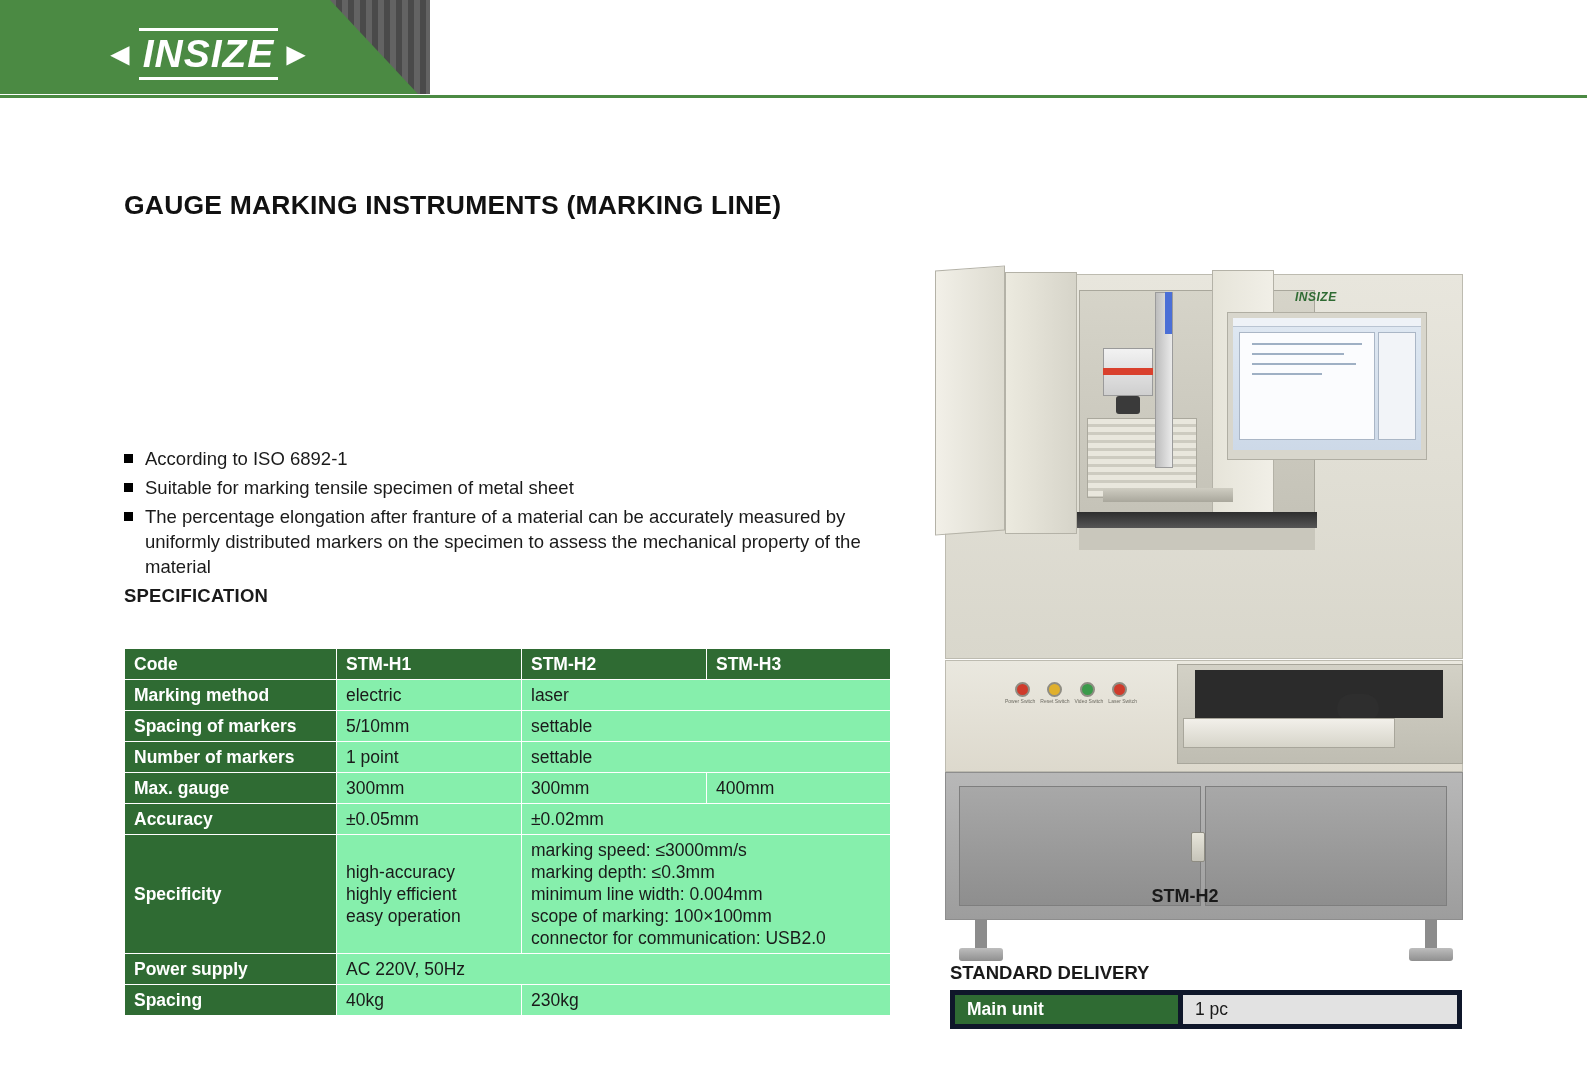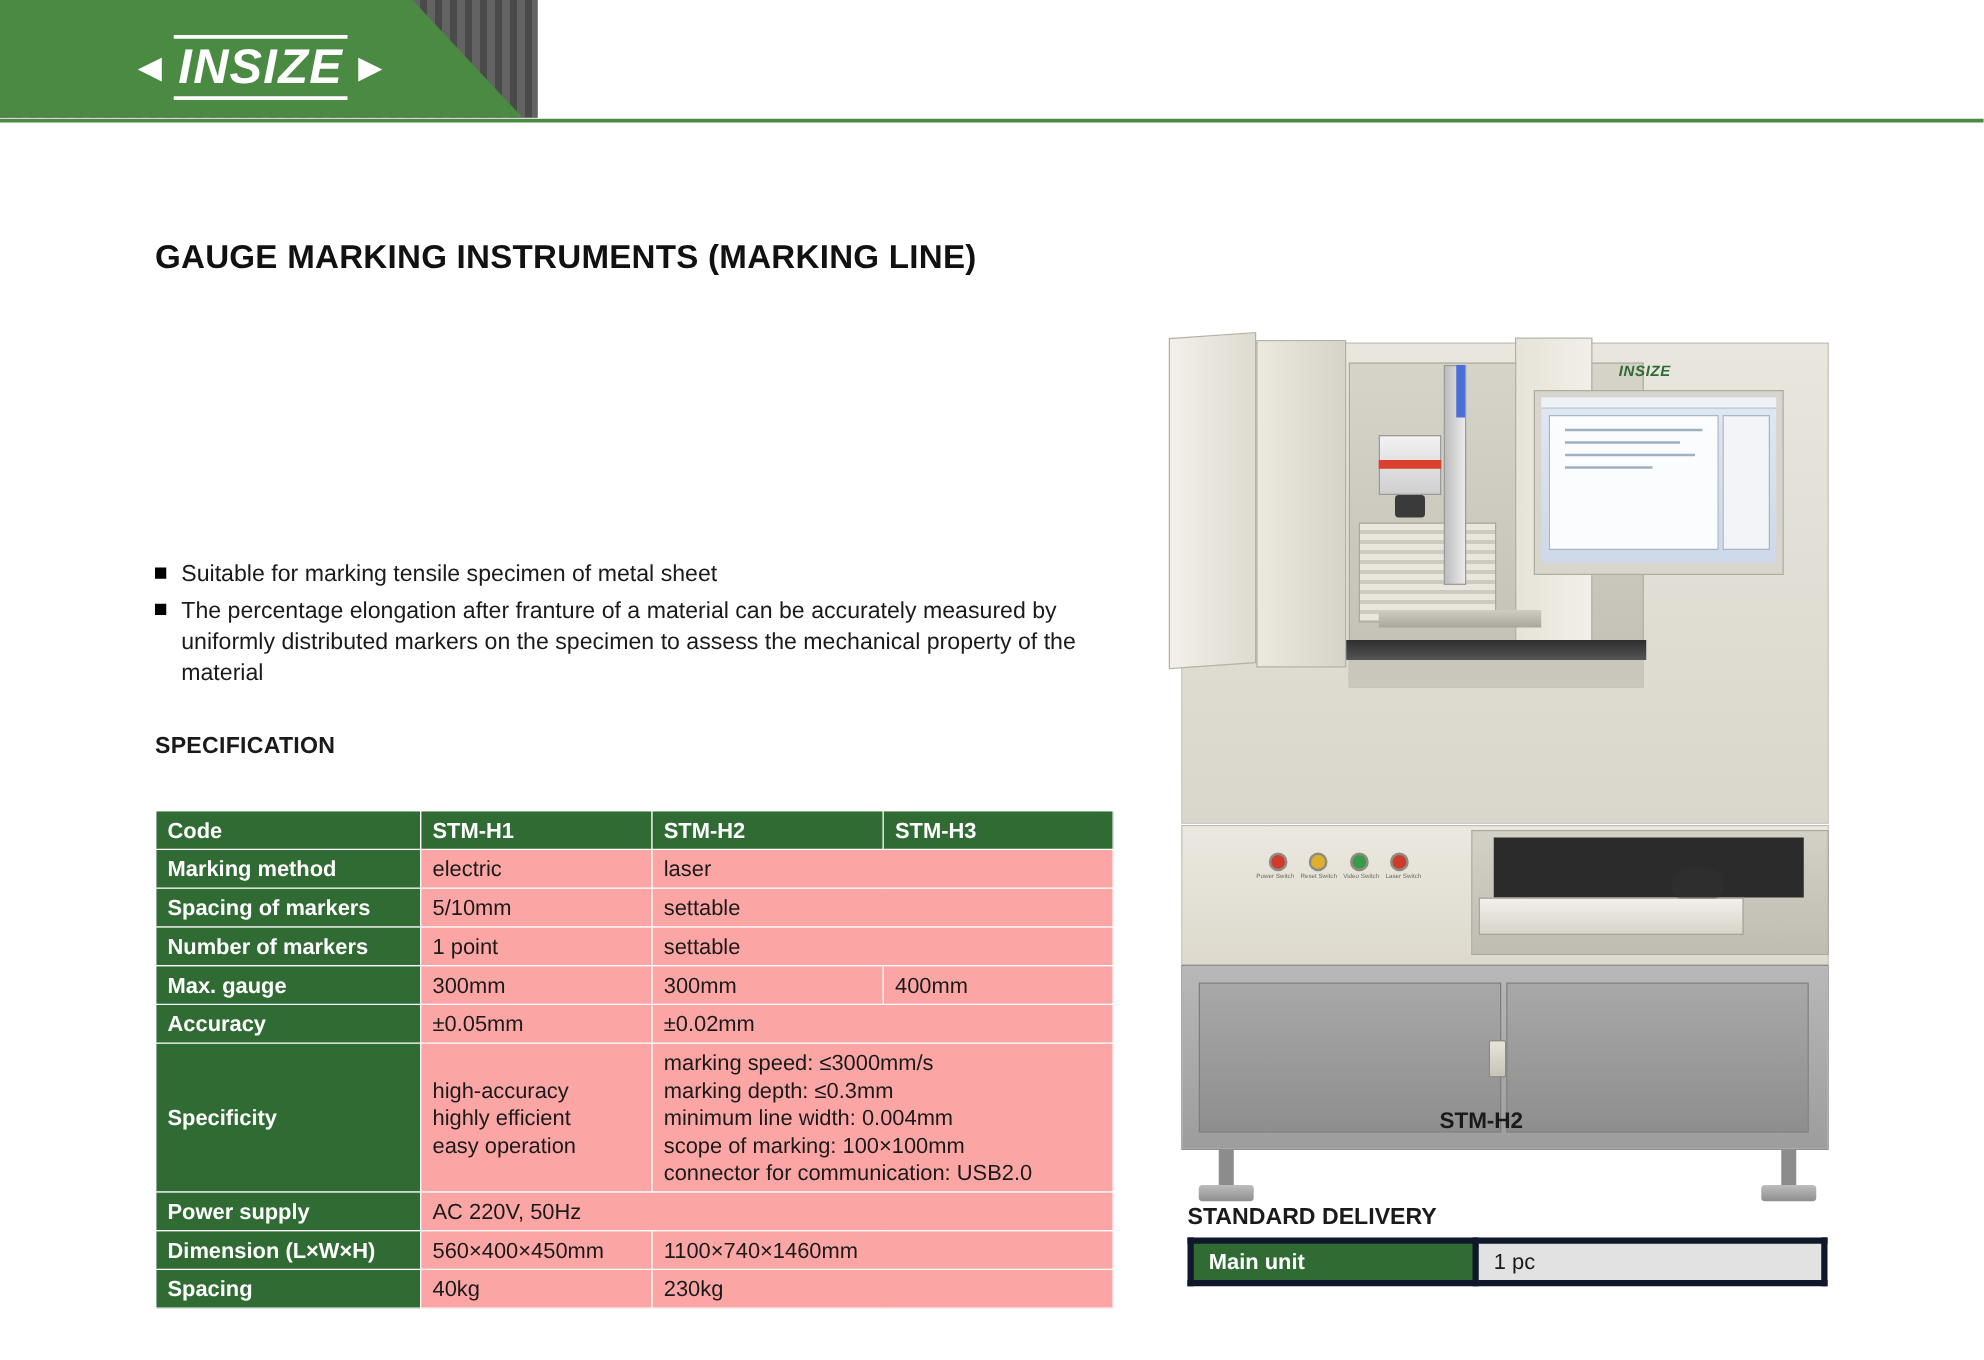--- a/index.html
+++ b/index.html
@@ -122,21 +122,21 @@
     position: absolute;
     top: 648px;
     left: 124px;
     width: 767px;
     border-collapse: collapse;
     font-size: 17.5px;
   }
   table.spec td {
     border: 1px solid #ffffff;
     padding: 4px 9px;
-    background: #fca5a5;
+    background: #86efac;
     vertical-align: middle;
     height: 29px;
     line-height: 22px;
   }
   table.spec td.hd {
     background: #2f6b33;
     color: #ffffff;
     font-weight: bold;
     width: 212px;
   }
@@ -438,20 +438,24 @@
     <span class="arrow-r">►</span>
   </div>
   <div class="header-rule"></div>
 </div>
 
 <div class="page-title">GAUGE MARKING INSTRUMENTS (MARKING LINE)</div>
 
 <div class="bullets">
   <div class="bullet">
     <span class="sq"></span>
+    <span class="txt">According to ISO 6892-1</span>
+  </div>
+  <div class="bullet">
+    <span class="sq"></span>
     <span class="txt">Suitable for marking tensile specimen of metal sheet</span>
   </div>
   <div class="bullet">
     <span class="sq"></span>
     <span class="txt">The percentage elongation after franture of a material can be accurately measured by uniformly distributed markers on the specimen to assess the mechanical property of the material</span>
   </div>
 </div>
 
 <div class="spec-label">SPECIFICATION</div>
 
@@ -496,25 +500,20 @@
 easy operation</td>
       <td class="spec-cell multiline" colspan="2">marking speed: ≤3000mm/s
 marking depth: ≤0.3mm
 minimum line width: 0.004mm
 scope of marking: 100×100mm
 connector for communication: USB2.0</td>
     </tr>
     <tr>
       <td class="hd">Power supply</td>
       <td colspan="3">AC 220V, 50Hz</td>
-    </tr>
-    <tr>
-      <td class="hd">Dimension (L×W×H)</td>
-      <td>560×400×450mm</td>
-      <td colspan="2">1100×740×1460mm</td>
     </tr>
     <tr>
       <td class="hd">Spacing</td>
       <td>40kg</td>
       <td colspan="2">230kg</td>
     </tr>
   </tbody>
 </table>
 
 <div class="product-wrap">

